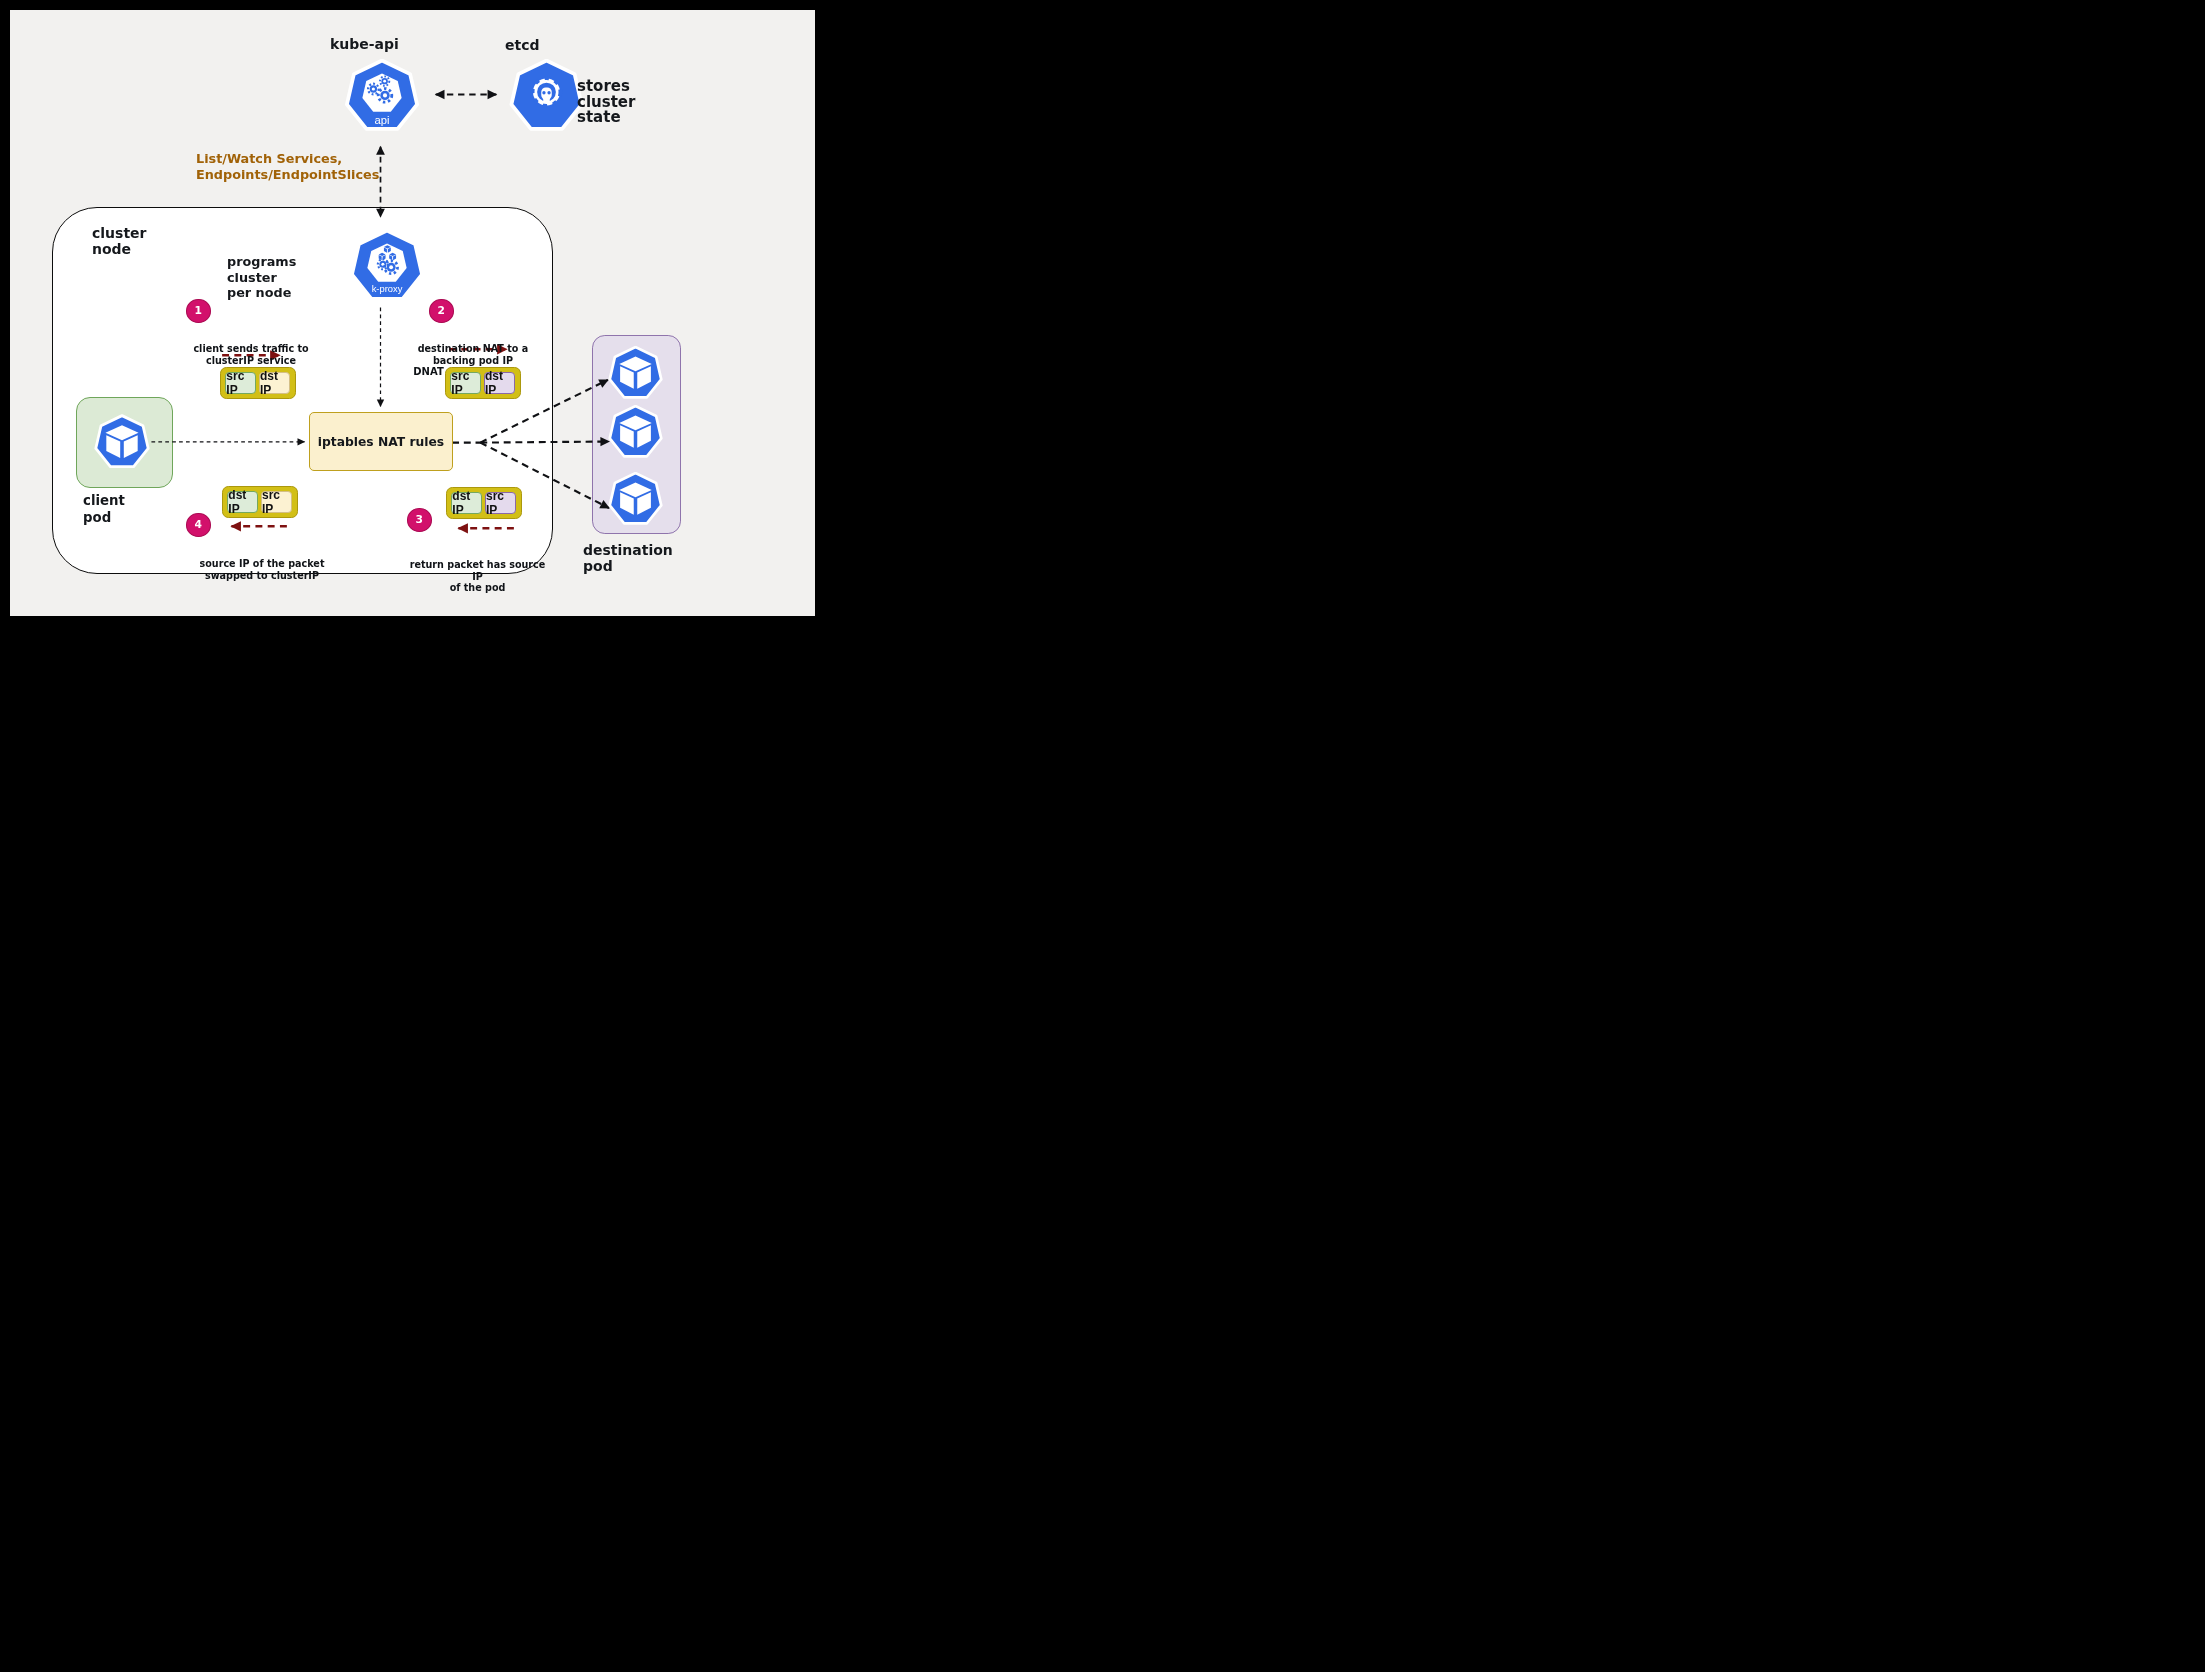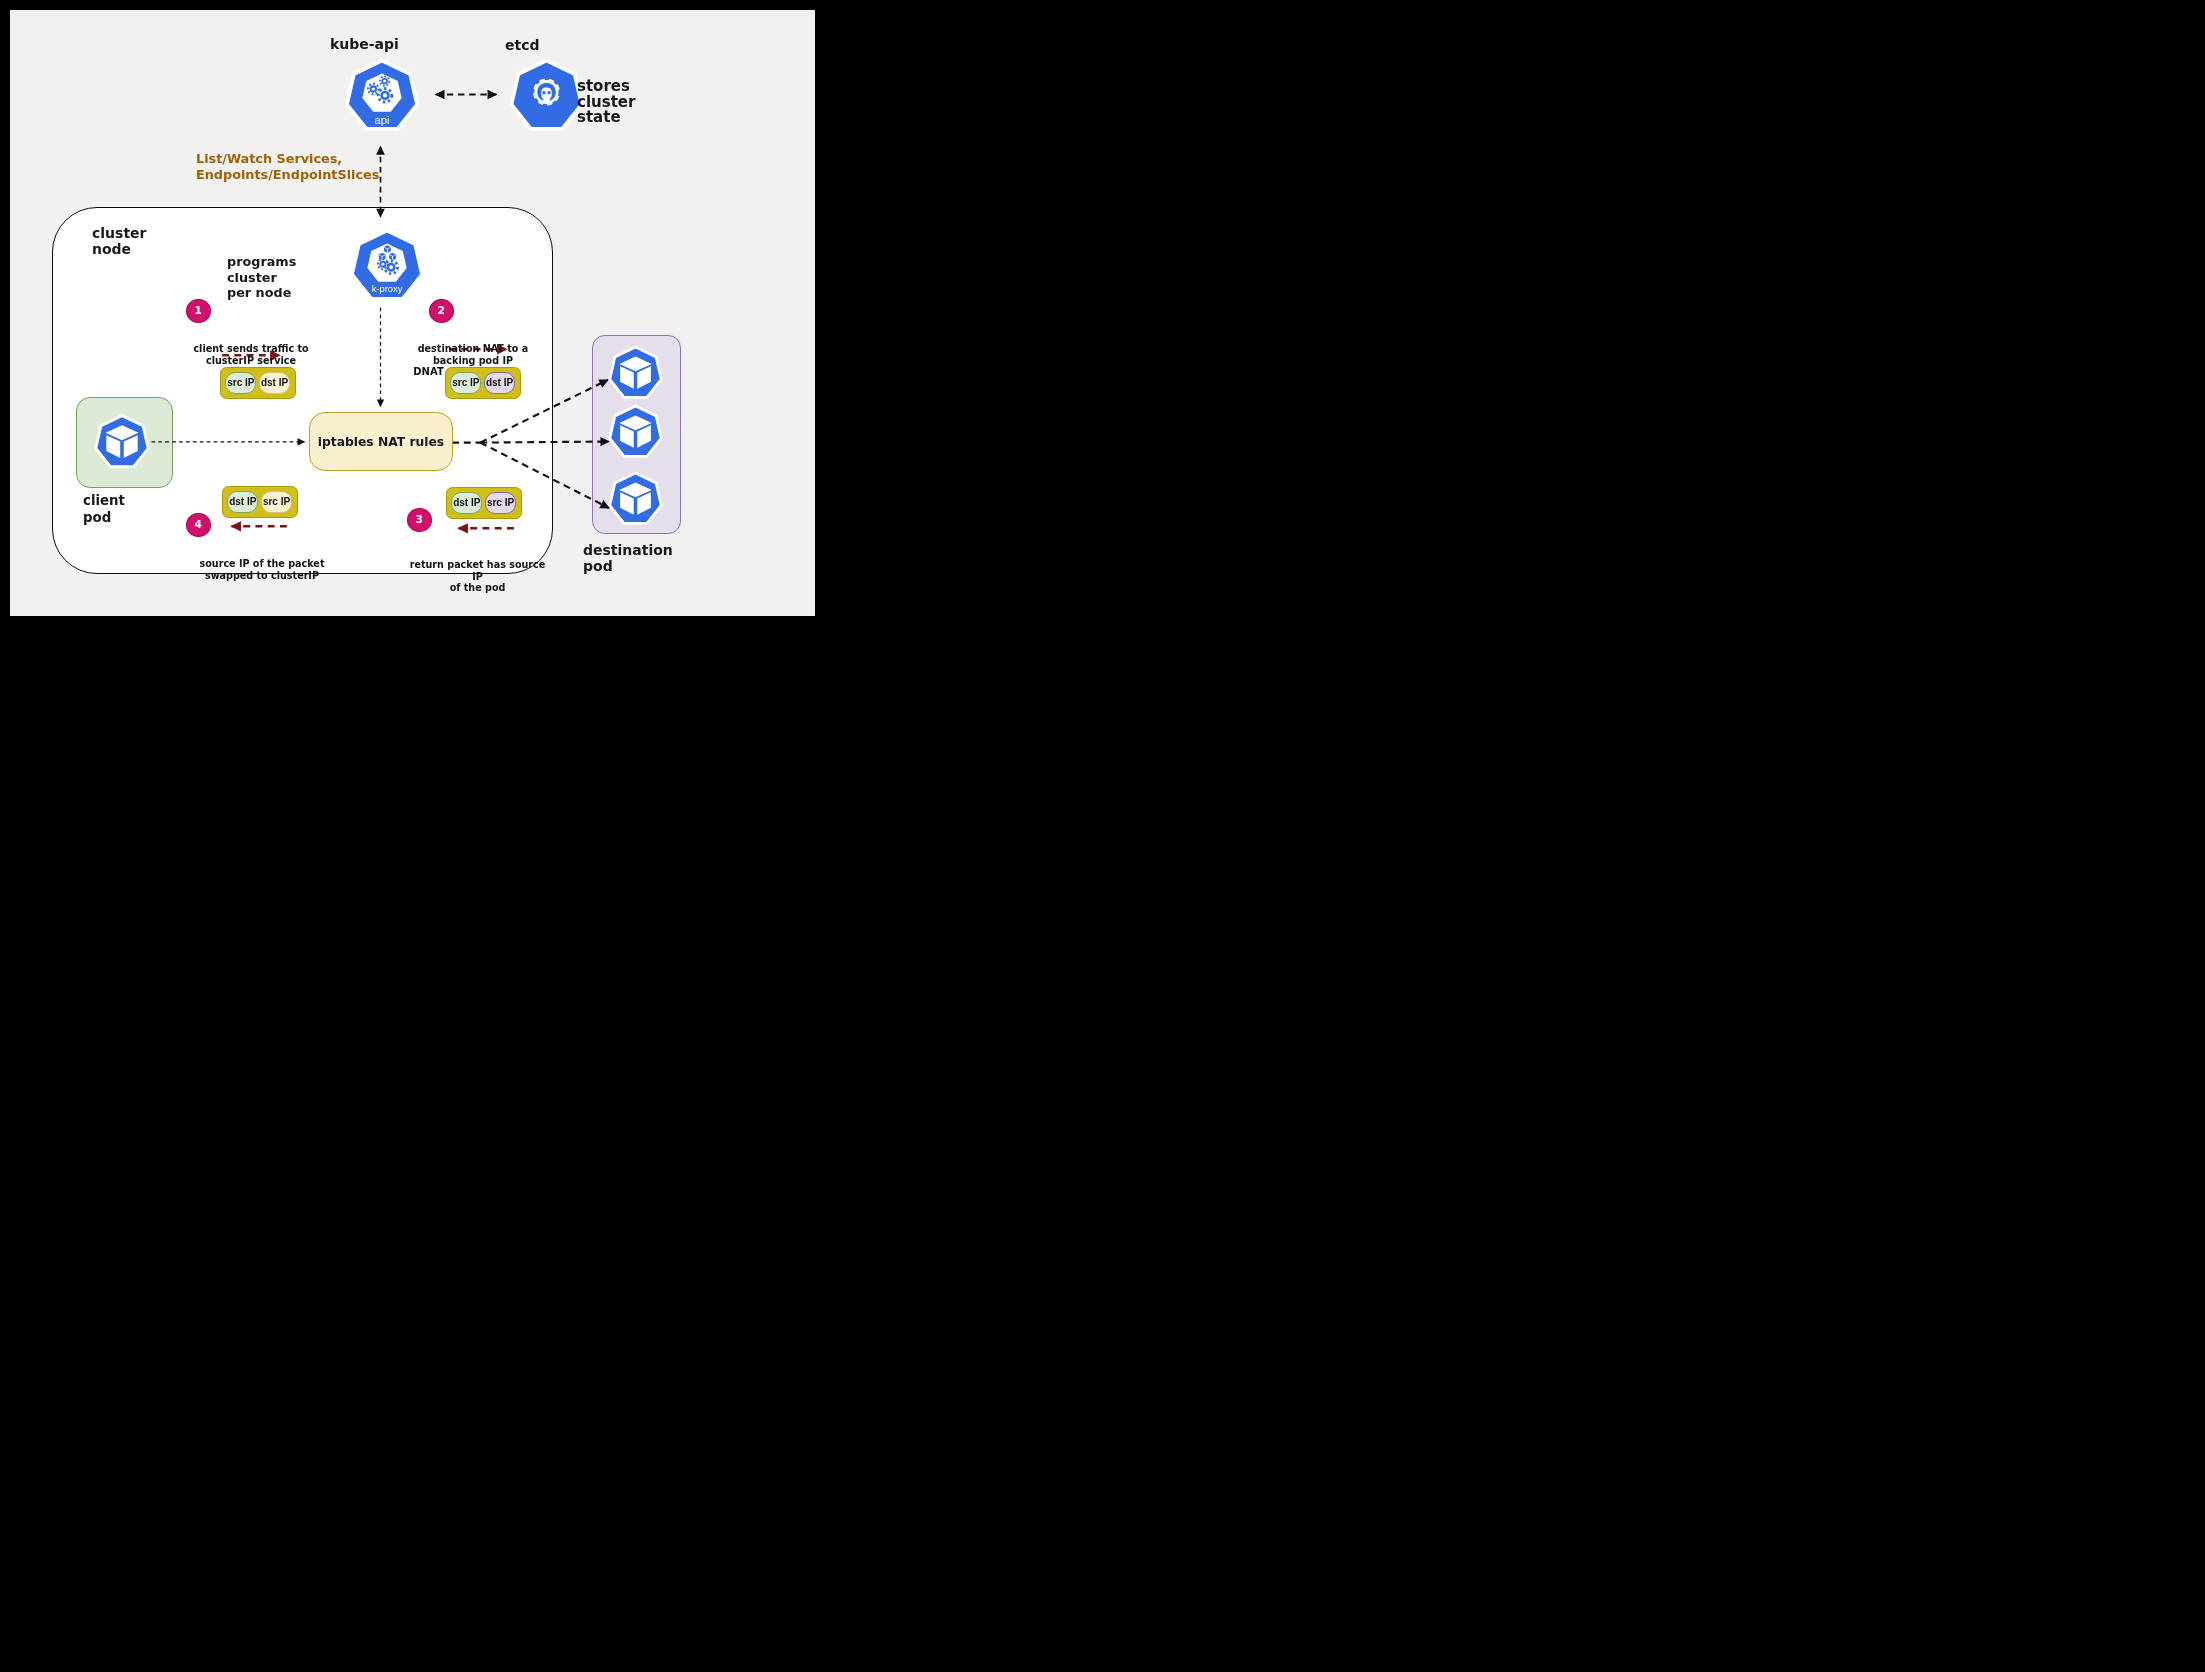--- a/index.html
+++ b/index.html
@@ -5,27 +5,27 @@
   html,body{margin:0;padding:0;background:#000;}
   .page{position:relative;width:824px;height:625px;background:#000;overflow:hidden;
         font-family:"DejaVu Sans","Liberation Sans",sans-serif;color:#15181c;}
   .stage{position:absolute;left:9.6px;top:9.6px;width:805px;height:606px;background:#f2f1ef;}
   .abs{position:absolute;}
   .lbl{position:absolute;font-weight:600;color:#15181c;}
   .box{position:absolute;box-sizing:border-box;}
   .cluster-box{left:52px;top:207px;width:501px;height:367px;border:1.4px solid #0d0d0d;border-radius:45px;background:#ffffff;}
   .dest-box{left:592px;top:335px;width:89px;height:199px;border:1.3px solid #8f74ac;border-radius:12.8px;background:#e5dfec;}
   .client-box{left:76px;top:397px;width:97px;height:91px;border:1.3px solid #6fa65a;border-radius:14px;background:#dcead5;}
-  .ipt-box{left:309px;top:412px;width:144px;height:59px;border:1.4px solid #bfa01e;border-radius:16px;background:#fbf0ce;
+  .ipt-box{left:309px;top:412px;width:144px;height:59px;border:1.4px solid #bfa01e;border-radius:5px;background:#fbf0ce;
            display:flex;align-items:center;justify-content:center;}
   .ipt-box .t{font-size:12.3px;font-weight:600;}
   .packet{position:absolute;width:74px;height:30px;background:#d2bf16;border:1.3px solid #ab980d;border-radius:6.4px;}
-  .slot{position:absolute;top:4.3px;width:31px;height:21.3px;border-radius:10px;box-sizing:border-box;
+  .slot{position:absolute;top:4.3px;width:31px;height:21.3px;border-radius:4px;box-sizing:border-box;
         display:flex;align-items:center;justify-content:center;
-        font-family:"Liberation Sans",sans-serif;font-weight:700;font-size:10px;color:#111;}
+        font-family:"Liberation Sans",sans-serif;font-weight:700;font-size:12px;color:#111;}
   .slot.l{left:4.3px;}  .slot.r{left:38px;}
   .slot.green {background:#ddecd9;border:1.1px solid #74a860;}
   .slot.cream {background:#fcf2d2;border:1.1px solid #d4bf85;}
   .slot.purple{background:#e4daed;border:1.1px solid #8a68a8;}
   .badge{position:absolute;width:24.5px;height:23.5px;border-radius:50%;background:#d2106b;border:1.6px solid #ab0a52;
          box-sizing:border-box;display:flex;align-items:center;justify-content:center;
          color:#fff;font-size:10.7px;font-weight:700;}
   .step-note{position:absolute;text-align:center;font-size:9.6px;line-height:11.7px;font-weight:600;color:#101317;margin-top:22px;}
   svg{display:block;}
   svg text{font-family:"Liberation Sans",sans-serif;}

